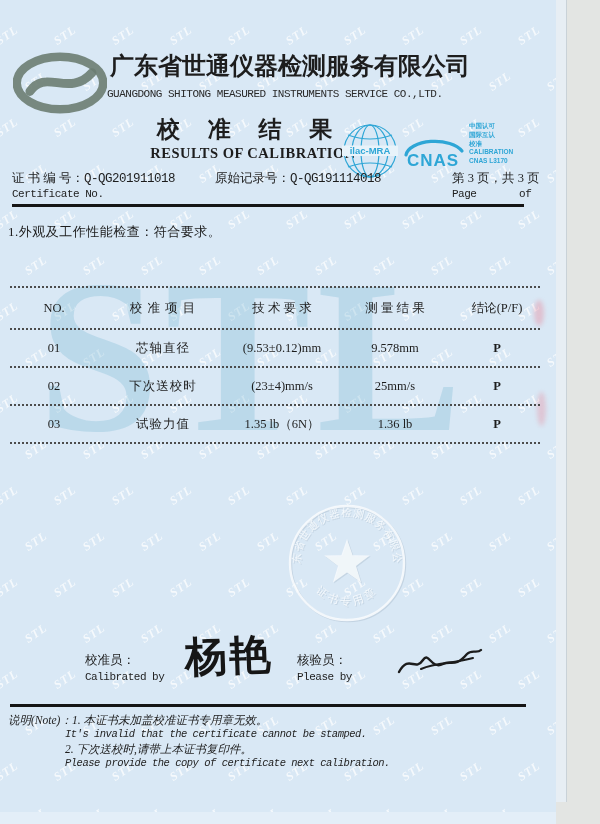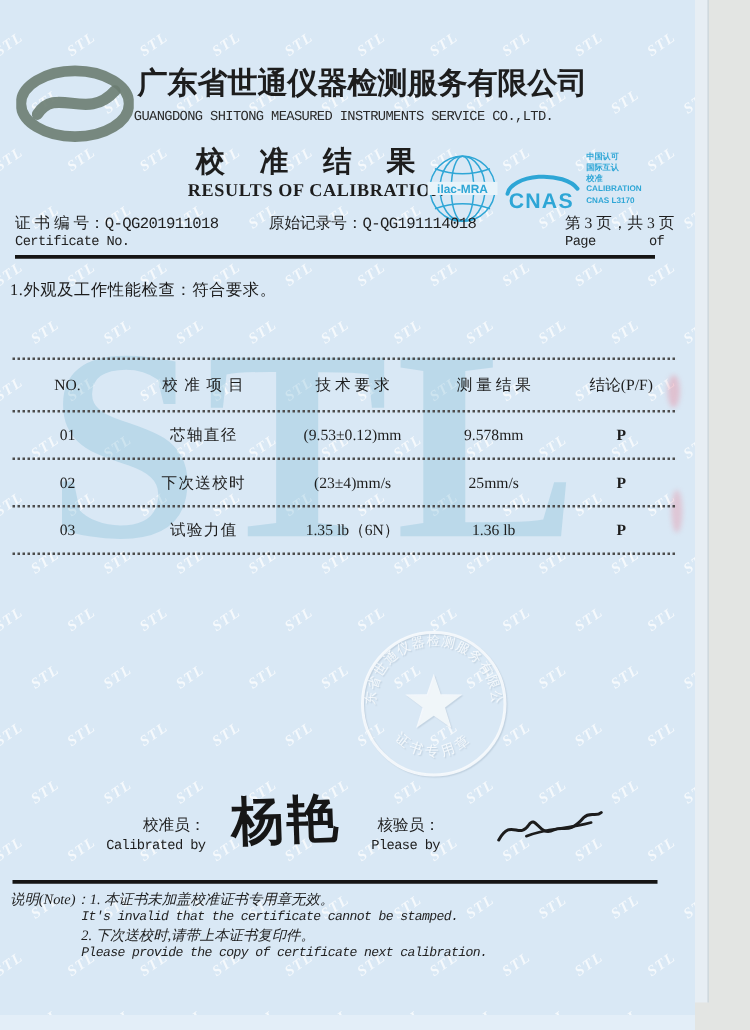--- a/index.html
+++ b/index.html
@@ -89,21 +89,21 @@
     position:absolute;left:0;top:465px;width:530px;text-align:center;
     font-size:14px;letter-spacing:9px;white-space:nowrap;
   }
   
   .stamp{
     position:absolute;left:280px;top:496px;opacity:.8;
     filter:drop-shadow(1px 1px 0 rgba(150,170,188,.45));
   }
   
   .sig-row{position:absolute;left:0;top:648px;width:556px;font-size:12.5px;}
-  .sig-label{position:absolute;white-space:nowrap;text-align:right;}
+  .sig-label{position:absolute;white-space:nowrap;}
   .sig-label .en{font-size:11px;margin-top:2px;}
   .s-cal{left:85px;top:4px;} .s-chk{left:297px;top:4px;}
   .sig-name{
     position:absolute;left:185px;top:-20px;
     font-size:42px;font-weight:bold;transform:rotate(-2deg);
     color:#161616;letter-spacing:2px;white-space:nowrap;
   }
   .sig-scribble{position:absolute;left:393px;top:-6px;}
   .rule-bottom{
     position:absolute;left:10px;top:704px;width:516px;height:2.5px;background:#151515;

